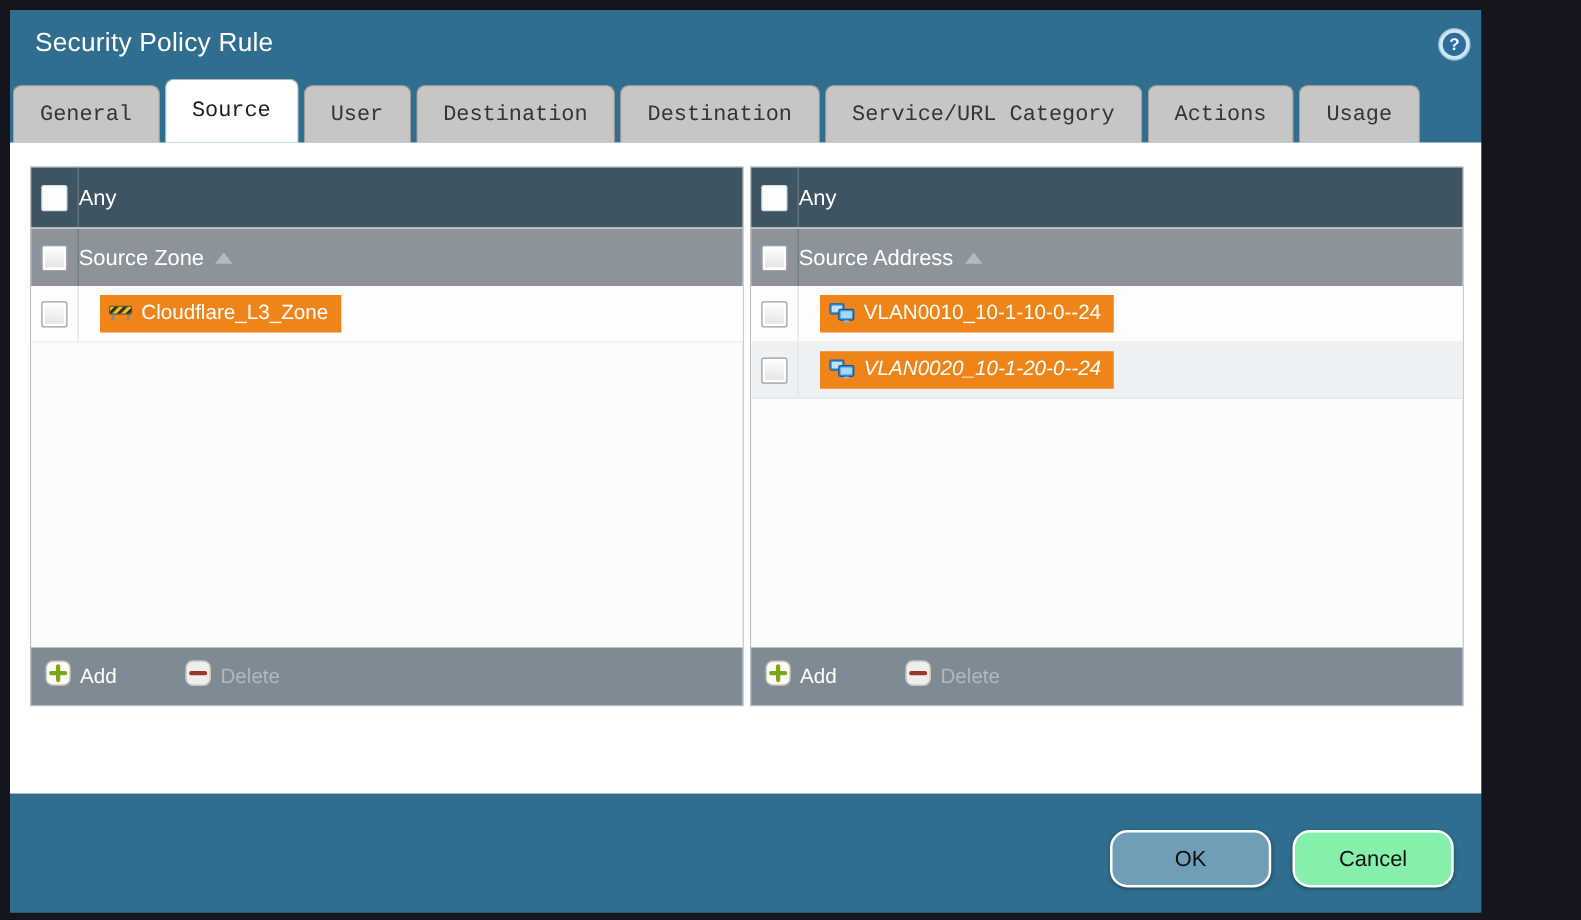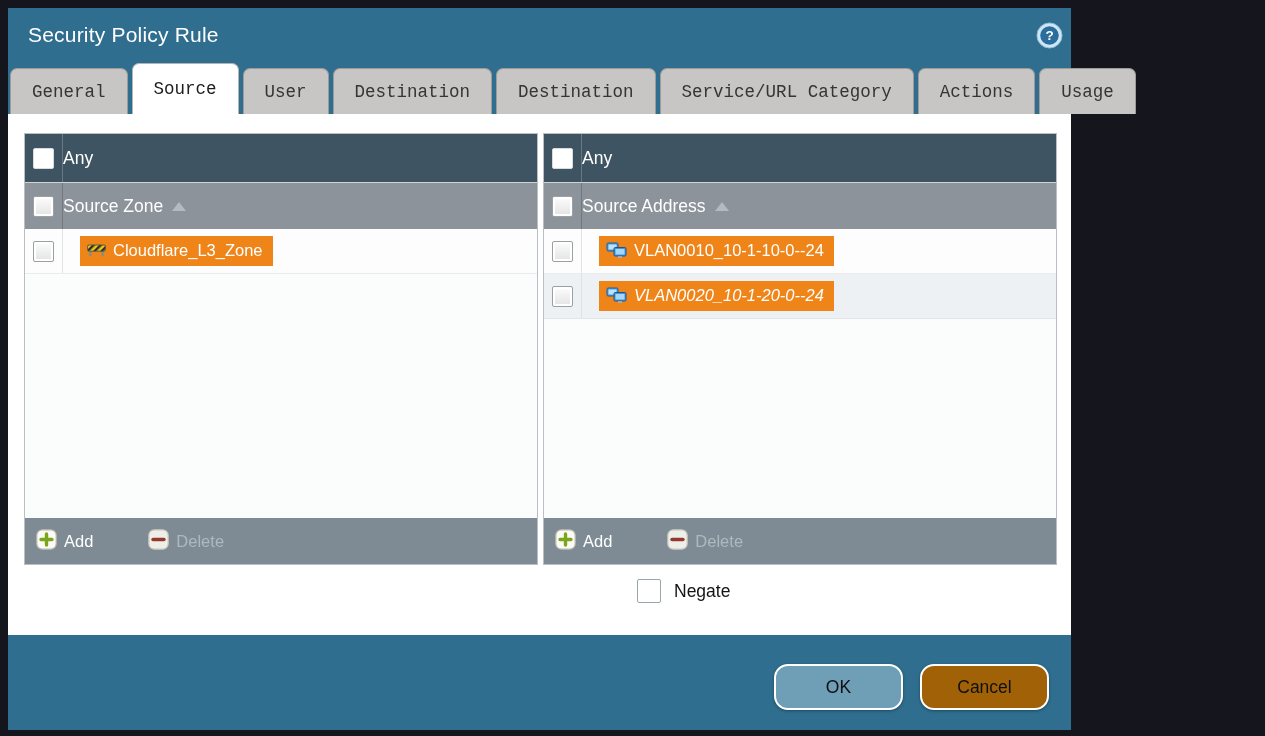--- a/index.html
+++ b/index.html
@@ -1,17 +1,17 @@
 <!DOCTYPE html>
 <html><head>
 <meta charset="utf-8">
 <style>
   html,body{margin:0;padding:0;width:1265px;height:736px;overflow:hidden;
     background:#15151d;font-family:"Liberation Sans",sans-serif;}
-  .window{position:absolute;left:8px;top:8px;width:1063px;height:722px;
+  .window{position:absolute;left:8px;top:8px;width:1177px;height:722px;
     background:#2f6e8e;display:flex;flex-direction:column;}
 
   
   .titlebar{height:54px;display:flex;align-items:center;padding:0 8px 0 20px;color:#fff;flex:0 0 auto;}
   .titlebar .title{flex:1;font-size:21px;letter-spacing:.2px;}
   .help-btn{width:27px;height:27px;cursor:pointer;}
 
   
   .tabs{height:52px;display:flex;align-items:flex-end;padding-left:2px;flex:0 0 auto;}
   .tab{height:46px;line-height:46px;background:#c7c6c4;color:#353535;font-size:17.5px;
@@ -59,21 +59,21 @@
   .negate-cb{width:24px;height:24px;background:#fff;border:1px solid #9aa5ac;
     border-radius:2px;box-sizing:border-box;cursor:pointer;}
 
   
   .bottombar{height:95px;background:#2f6e8e;display:flex;justify-content:flex-end;
     align-items:flex-start;gap:17px;padding:29px 22px 0 0;box-sizing:border-box;flex:0 0 auto;}
   .btn{width:129px;height:46px;border:2px solid #fff;border-radius:14px;box-sizing:border-box;
     display:flex;align-items:center;justify-content:center;font-size:17.5px;color:#101010;
     cursor:pointer;box-shadow:0 1px 3px rgba(0,0,0,.35);}
   .btn-ok{background:#6f9fb6;}
-  .btn-cancel{background:#a16207;}
+  .btn-cancel{background:#86efac;}
 </style>
 </head>
 <body>
 
 <div class="window">
 
   <div class="titlebar">
     <div class="title">Security Policy Rule</div>
     <div class="help-btn">
       <svg width="27" height="27" viewBox="0 0 28 28">
@@ -224,24 +224,20 @@
                 <path d="M5 10.5h11" stroke="#93392f" stroke-width="3.4" stroke-linecap="round"></path>
               </svg>
             </span>
             <span>Delete</span>
           </div>
         </div>
       </div>
 
     </div>
 
-    <div class="negate-row">
-      <div class="negate-cb"></div>
-      <span>Negate</span>
-    </div>
   </div>
 
   <div class="bottombar">
     <div class="btn btn-ok">OK</div>
     <div class="btn btn-cancel">Cancel</div>
   </div>
 
 </div>
 
 </body></html>

